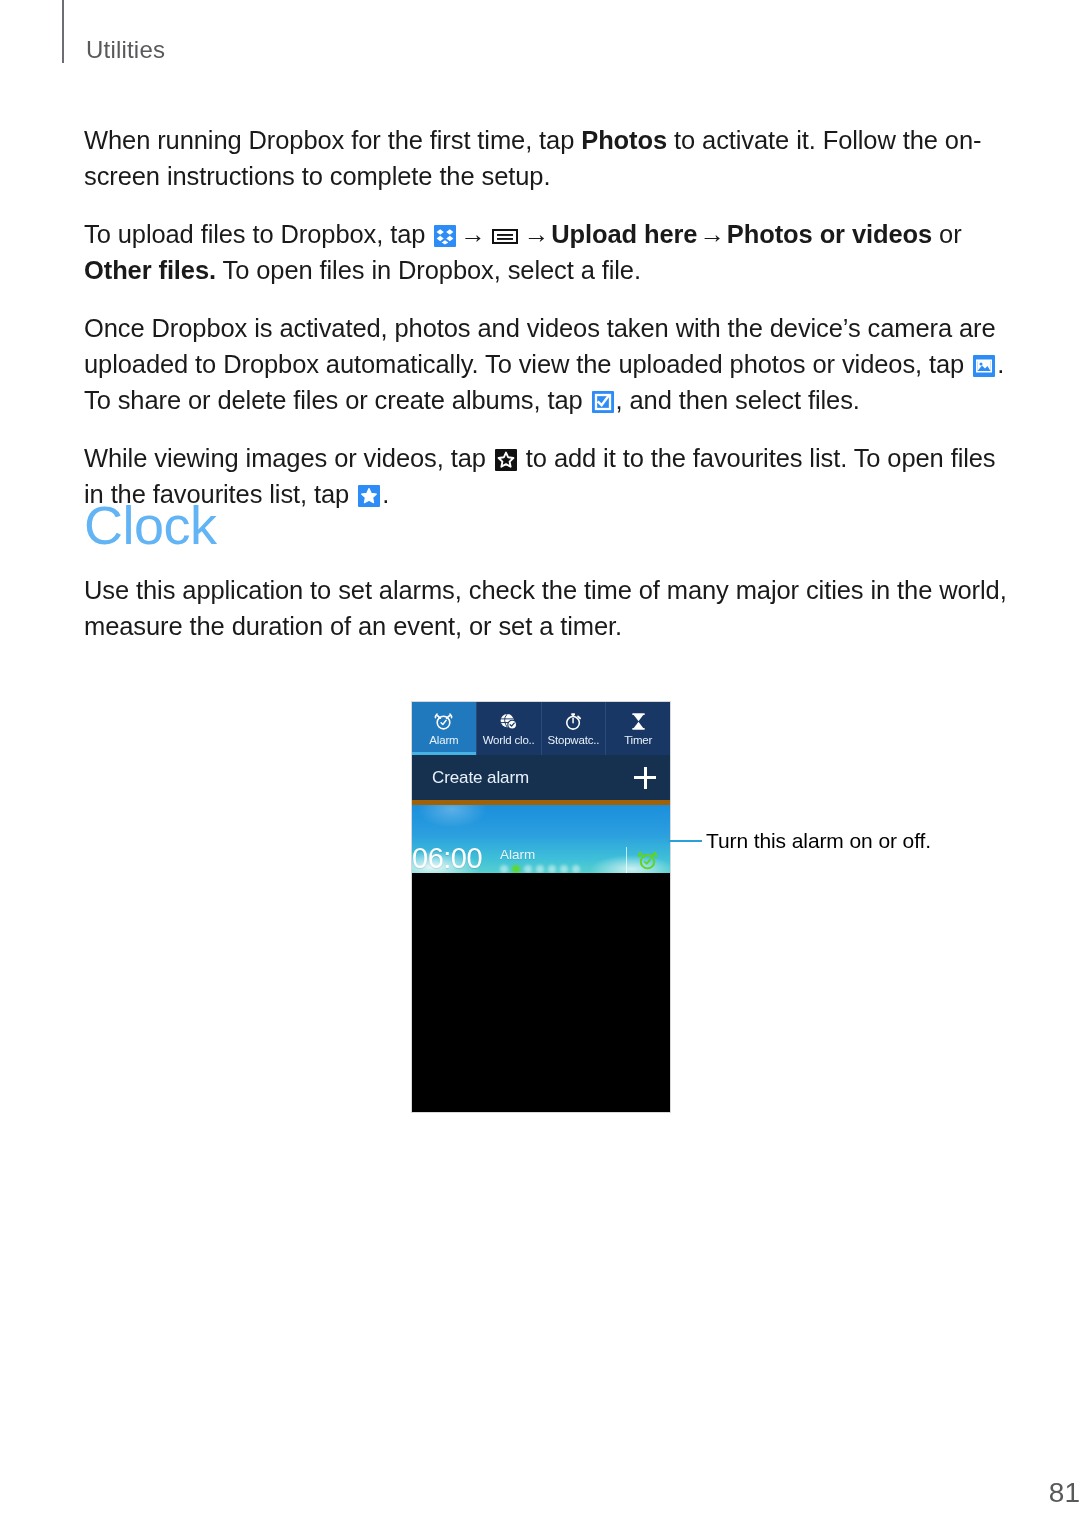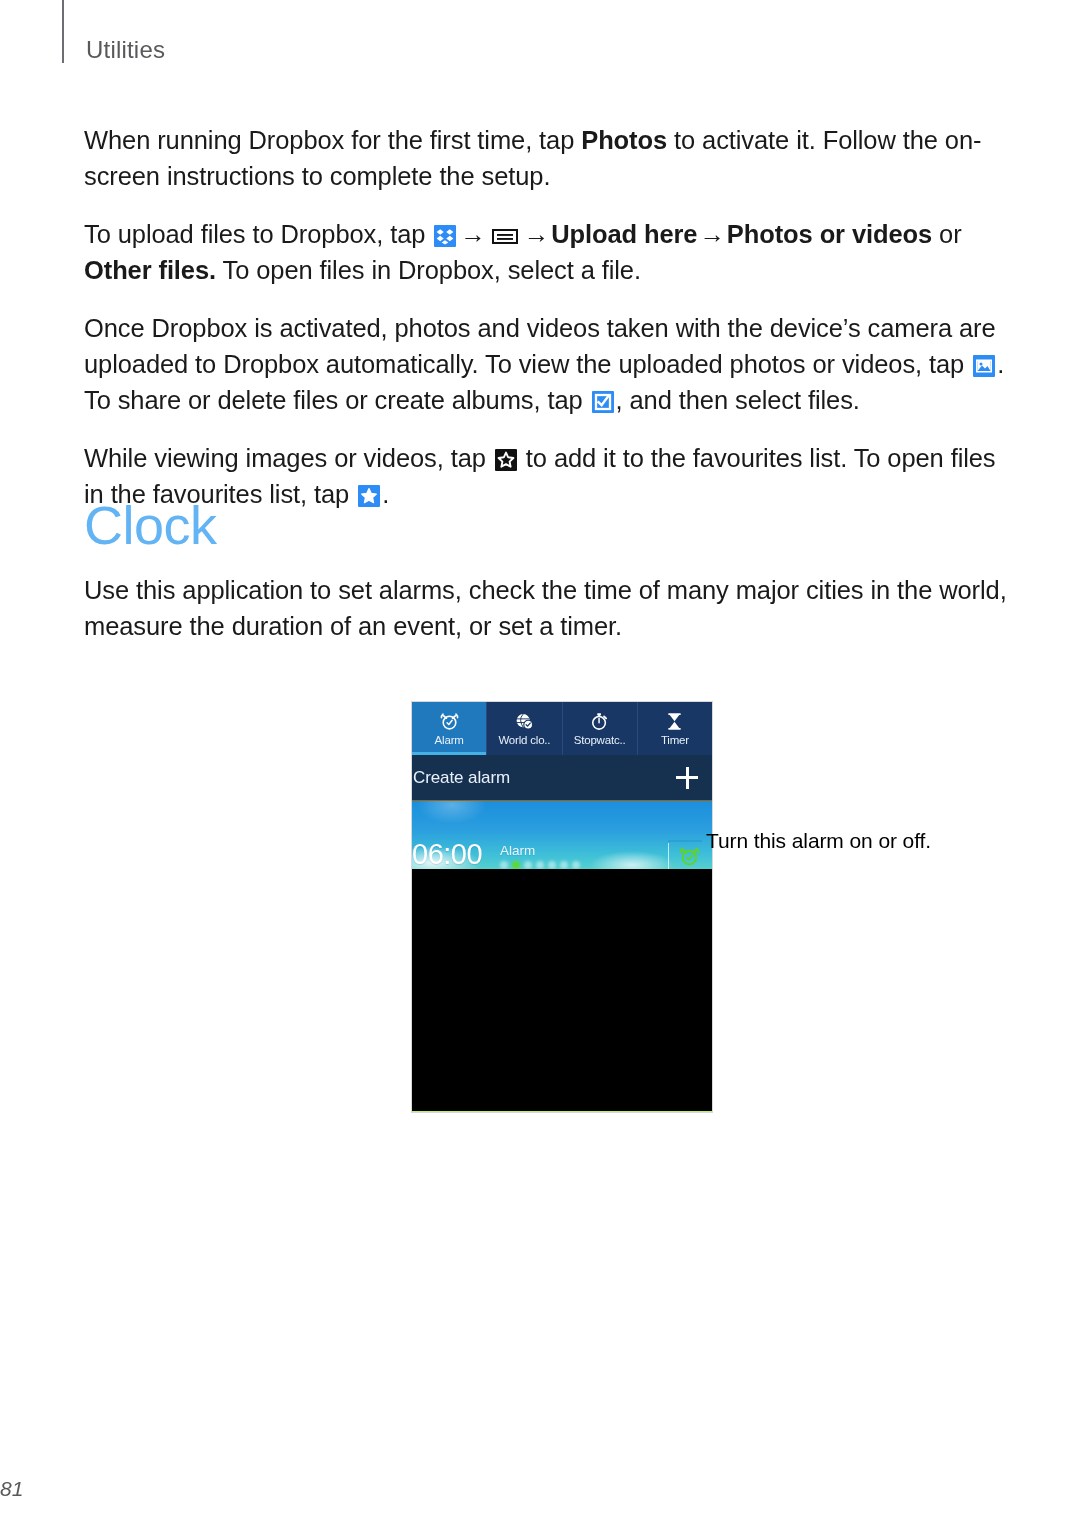--- a/index.html
+++ b/index.html
@@ -95,23 +95,23 @@
     left: 84px;
     top: 572px;
     width: 928px;
   }
 
   
   .shot {
     position: absolute;
     left: 412px;
     top: 702px;
-    width: 300px;
+    width: 258px;
     height: 410px;
-    background: #bef264;
+    background: #1d4ed8;
     overflow: hidden;
     box-shadow: 0 0 0 1px #d8d8d8;
   }
 
   
   .tabbar {
     display: flex;
     height: 53px;
     background: #16305c;
   }
@@ -145,22 +145,22 @@
     letter-spacing: -0.2px;
   }
 
   
   .create-row {
     height: 45px;
     background: #16304f;
     display: flex;
     align-items: center;
     justify-content: space-between;
-    padding: 0 14px 0 1px;
-    border-bottom: 1px solid #a16207;
+    padding: 0 14px 0 20px;
+    border-bottom: 5px solid #a16207;
   }
   .create-row .label {
     font-size: 17px;
     color: #e9f2fb;
     letter-spacing: -0.1px;
   }
   .create-row .plus {
     width: 22px; height: 22px;
     position: relative;
   }
@@ -251,24 +251,23 @@
     white-space: nowrap;
     letter-spacing: -0.1px;
   }
 
   
   .page-number {
     position: absolute;
     left: 0;
     top: 1477px;
     width: 1080px;
-    text-align: left;
-    font-size: 21px;
+    text-align: right;
+    font-size: 28px;
     color: #58595b;
-    font-style: italic;
   }
 </style>
 </head>
 <body>
 
 <div class="header-rule"></div>
 <div class="header-title">Utilities</div>
 
 <div class="content">
 

